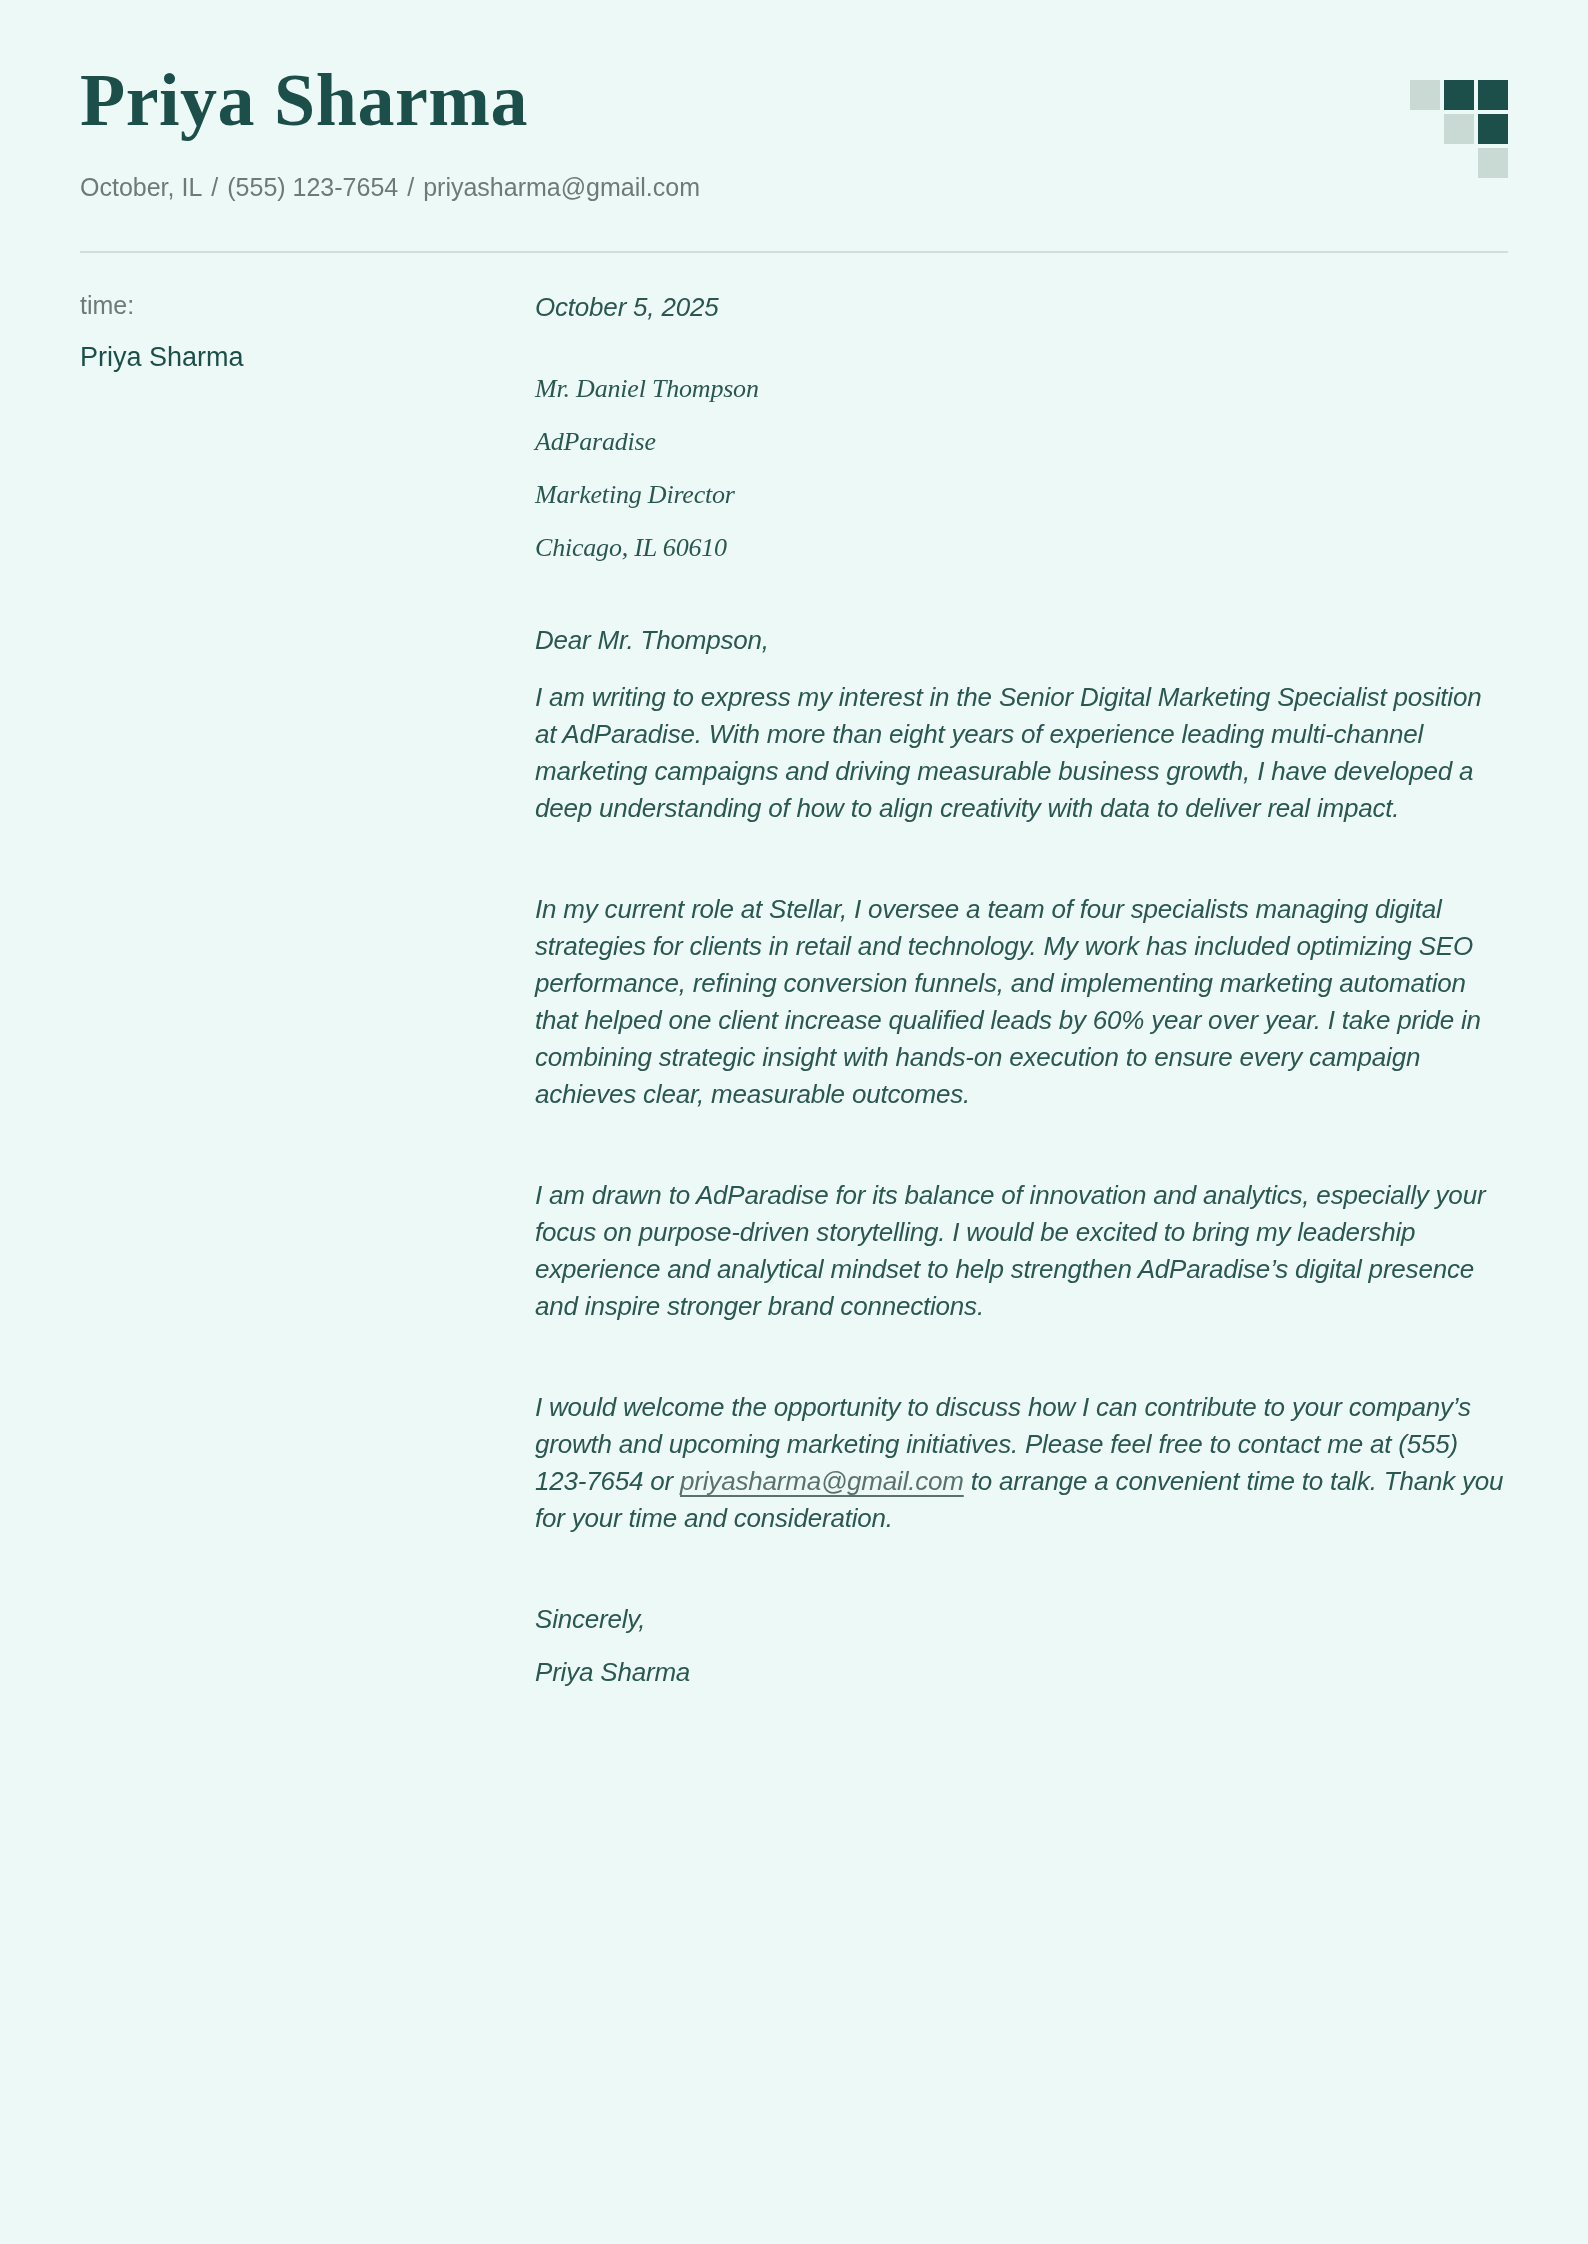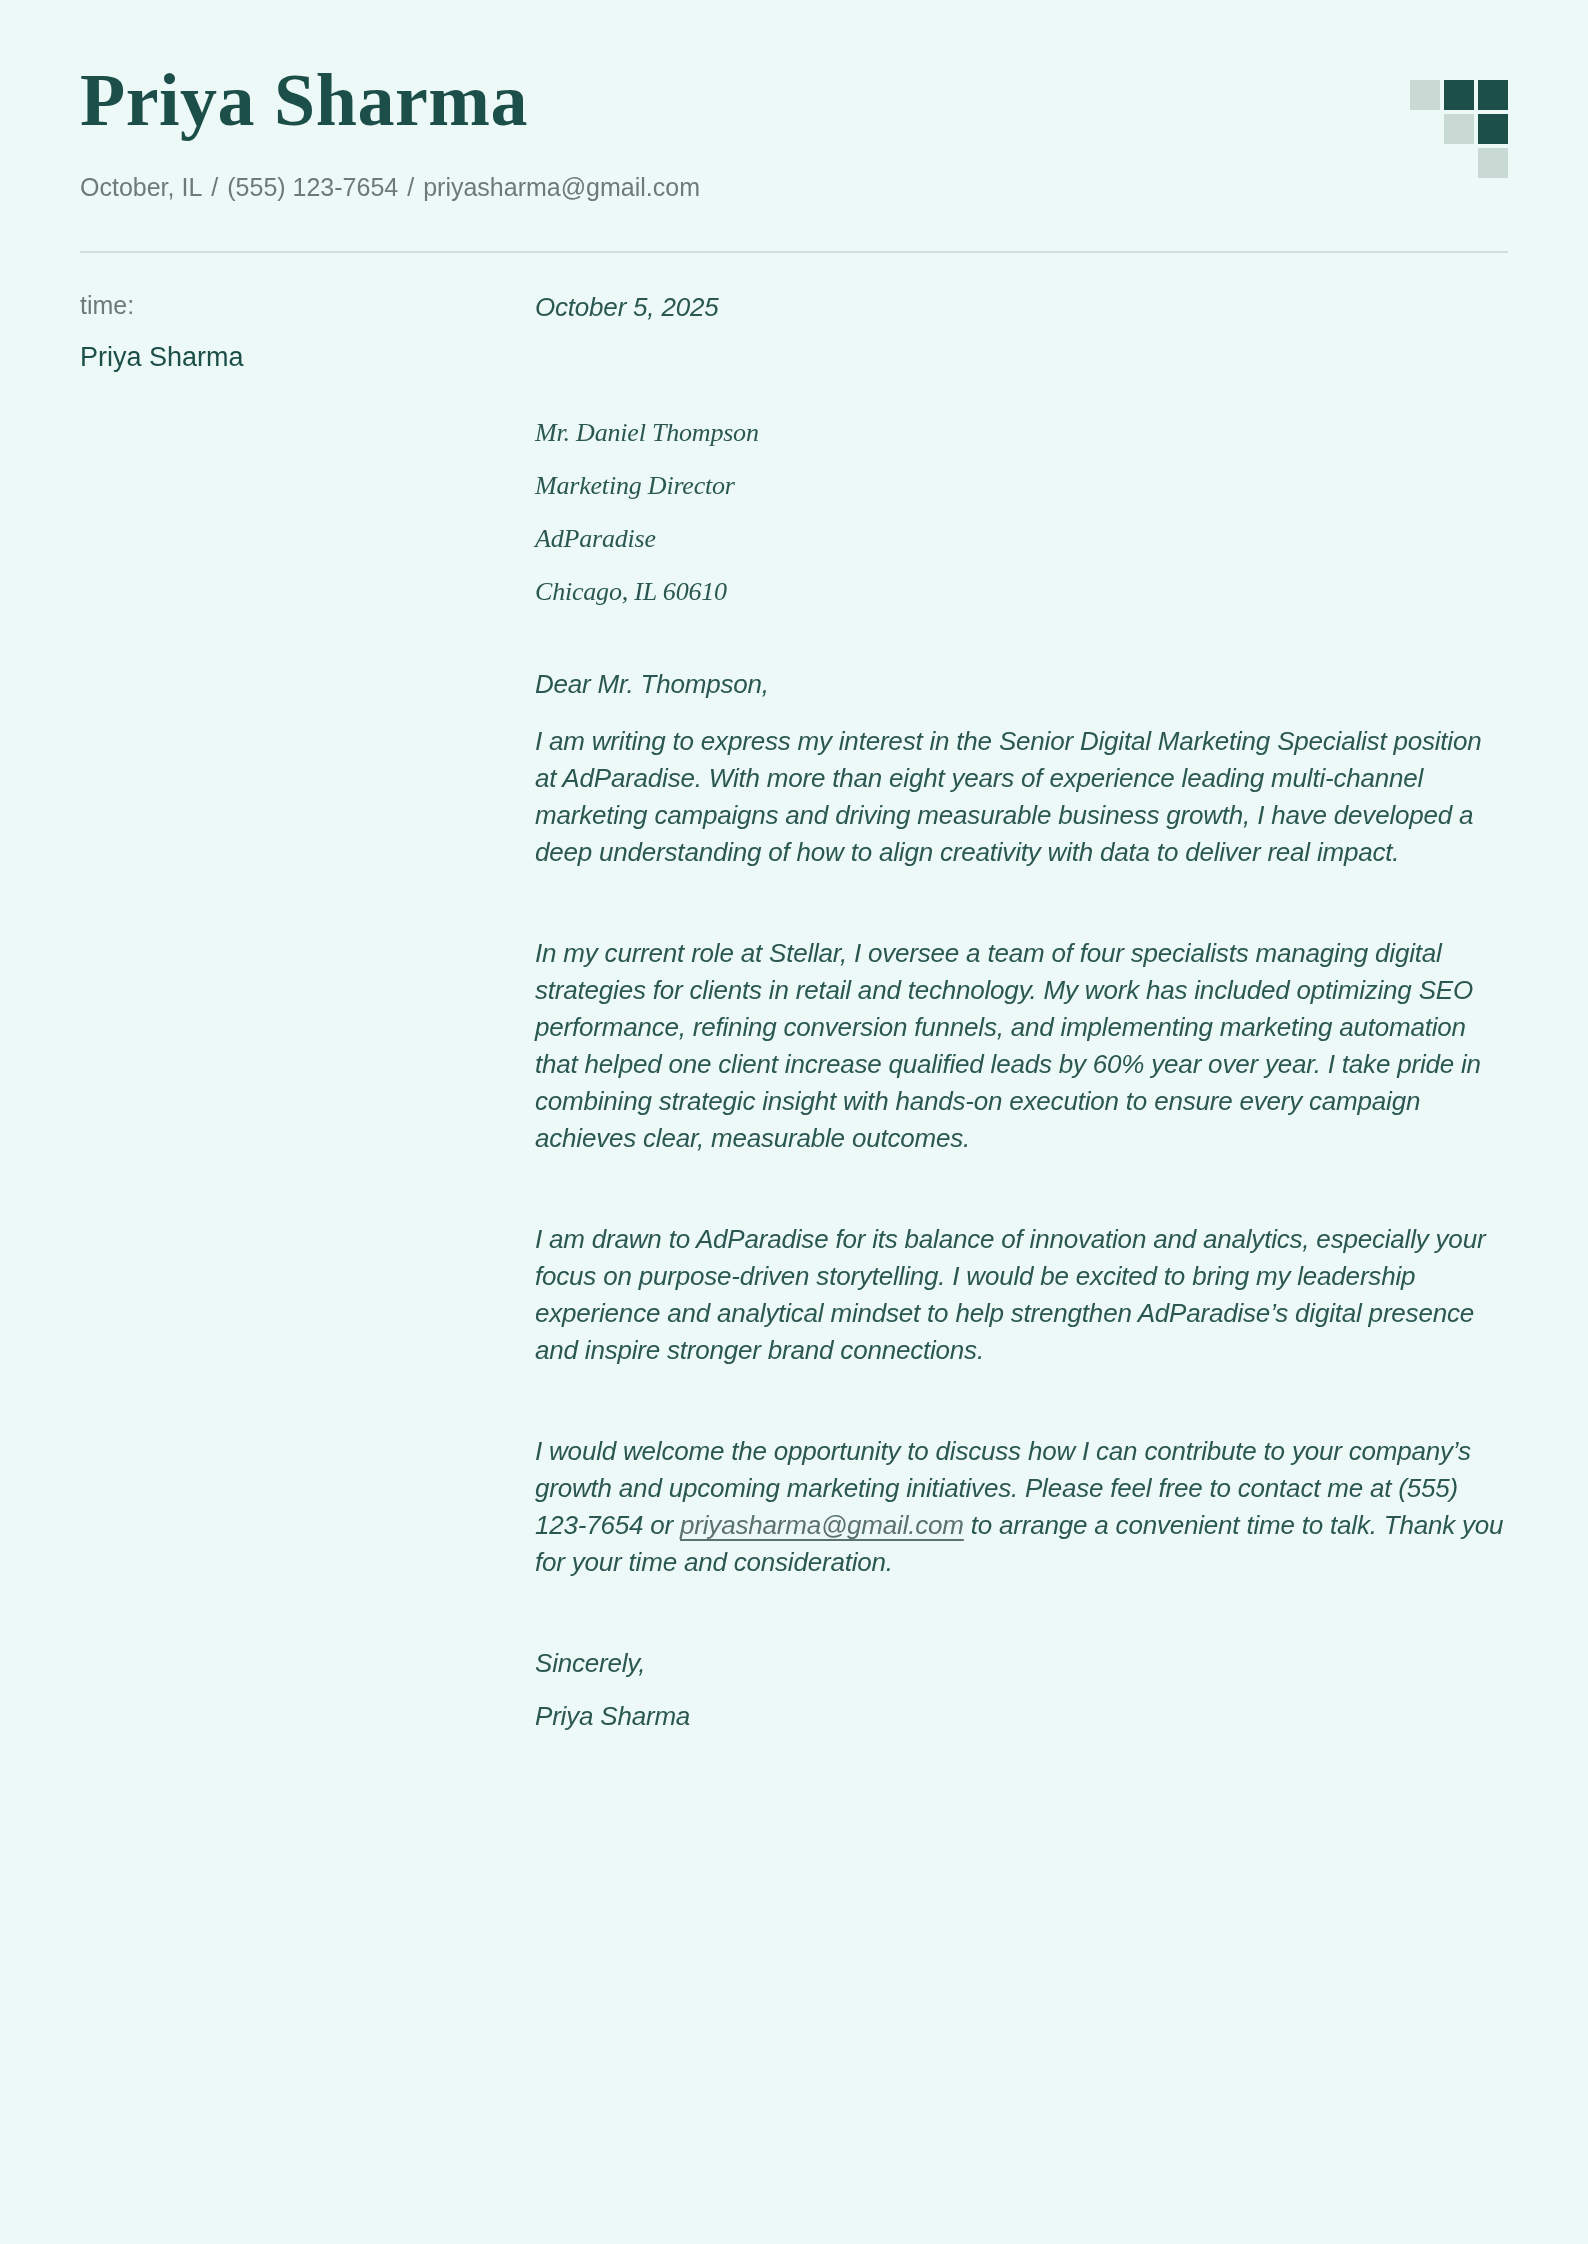--- a/index.html
+++ b/index.html
@@ -68,21 +68,21 @@
   .letter {
     flex: 1;
     min-width: 0;
     font-style: italic;
     font-size: 26px;
     line-height: 37px;
     letter-spacing: -0.2px;
     color: var(--body-text, #2a5751);
   }
   .letter p { margin: 0 0 64px 0; }
-  .letter p.date { margin-bottom: 88px; }
+  .letter p.date { margin-bottom: 44px; }
   .recipient-block { margin-bottom: 56px; }
   .recipient-block p { margin-bottom: 16px; font-family: Liberation Serif, serif; }
   .letter p.salutation { margin-bottom: 20px; }
   .letter p.closing { margin-bottom: 16px; }
   .letter p.signature { margin-bottom: 0; }
   a.email-link {
     color: var(--link, #5a716d);
     text-decoration: underline;
     text-decoration-color: var(--link, #5a716d);
     text-underline-offset: 5px;
@@ -119,22 +119,22 @@
     <aside class="sidebar">
       <div class="from-label">time:</div>
       <div class="from-name">Priya Sharma</div>
     </aside>
 
     <section class="letter">
       <p class="date">October 5, 2025</p>
 
       <div class="recipient-block">
         <p>Mr. Daniel Thompson</p>
+        <p>AdParadise</p>
         <p>Marketing Director</p>
-        <p>AdParadise</p>
         <p>Chicago, IL 60610</p>
       </div>
 
       <p class="salutation">Dear Mr. Thompson,</p>
 
       <p>I am writing to express my interest in the Senior Digital Marketing Specialist position at AdParadise. With more than eight years of experience leading multi-channel marketing campaigns and driving measurable business growth, I have developed a deep understanding of how to align creativity with data to deliver real impact.</p>
       <p>In my current role at Stellar, I oversee a team of four specialists managing digital strategies for clients in retail and technology. My work has included optimizing SEO performance, refining conversion funnels, and implementing marketing automation that helped one client increase qualified leads by 60% year over year. I take pride in combining strategic insight with hands-on execution to ensure every campaign achieves clear, measurable outcomes.</p>
       <p>I am drawn to AdParadise for its balance of innovation and analytics, especially your focus on purpose-driven storytelling. I would be excited to bring my leadership experience and analytical mindset to help strengthen AdParadise’s digital presence and inspire stronger brand connections.</p>
 
       <p><span>I would welcome the opportunity to discuss how I can contribute to your company’s growth and upcoming marketing initiatives. Please feel free to contact me at (555) 123-7654 or </span><a class="email-link">priyasharma@gmail.com</a><span> to arrange a convenient time to talk. Thank you for your time and consideration.</span></p>

